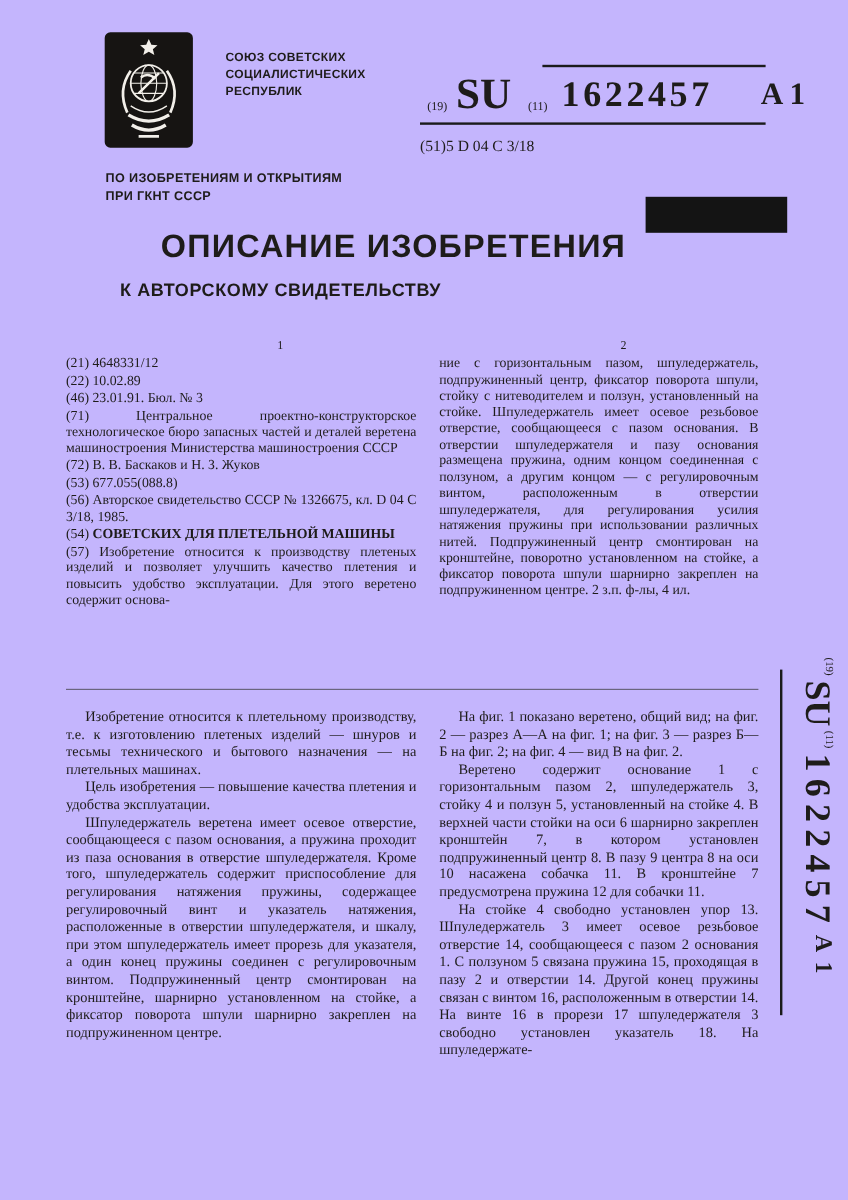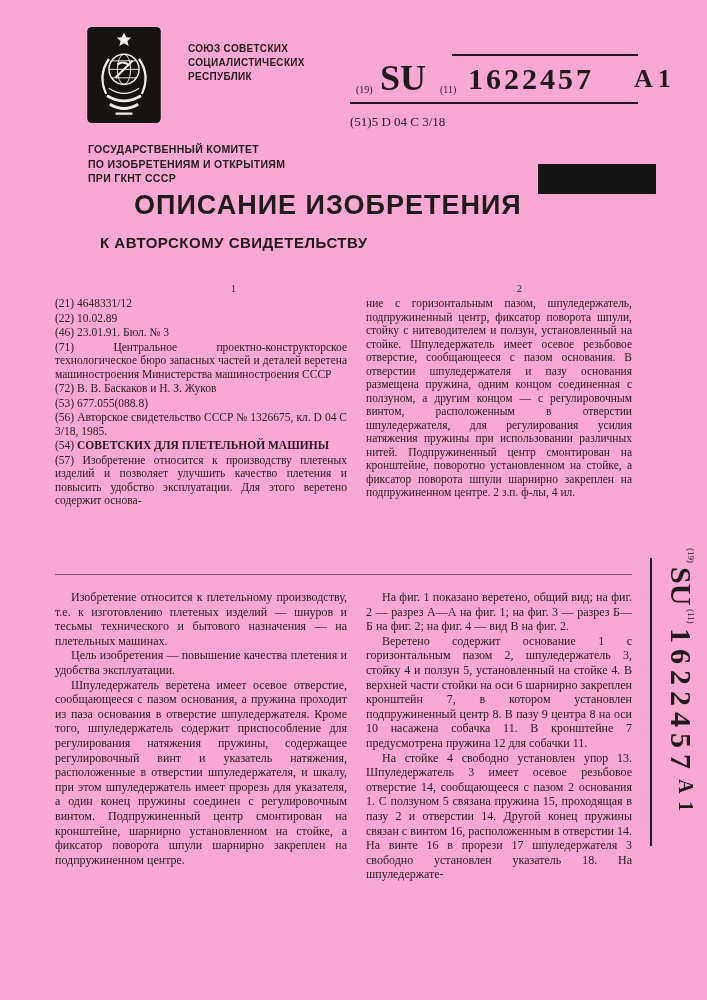--- a/index.html
+++ b/index.html
@@ -1,18 +1,18 @@
 <!DOCTYPE html>
 <html><head>
 <meta charset="utf-8">
 <style>
   html,body{margin:0;padding:0;background:#6f6d68;}
   .page{
     position:relative;width:707px;height:1000px;margin:0 auto;
-    background:#f9a8d4;color:#1e1c1a;overflow:hidden;
+    background:#c4b5fd;color:#1e1c1a;overflow:hidden;
     font-family:"Liberation Serif",serif;
   }
   .abs{position:absolute;}
 
   
   .emblem-box{left:86px;top:26px;width:76px;height:98px;}
   .emblem-box svg{display:block;width:100%;height:100%;}
   .country{left:188px;top:42px;font-family:"Liberation Sans",sans-serif;
     font-weight:bold;font-size:10px;line-height:14px;letter-spacing:.3px;}
   .h-code{font-size:10px;}
@@ -95,21 +95,20 @@
   <div class="abs rule rule-top"></div>
   <div class="abs h-code h-code19">(19)</div>
   <div class="abs h-su">SU</div>
   <div class="abs h-code h-code11">(11)</div>
   <div class="abs h-num">1622457</div>
   <div class="abs h-kind">A 1</div>
   <div class="abs rule rule-bottom"></div>
   <div class="abs h-ipc">(51)5 D 04 C 3/18</div>
 
   <div class="abs committee">
-    <div>ГОСУДАРСТВЕННЫЙ КОМИТЕТ</div>
     <div>ПО ИЗОБРЕТЕНИЯМ И ОТКРЫТИЯМ</div>
     <div>ПРИ ГКНТ СССР</div>
   </div>
   <div class="abs black-box"></div>
 
   <div class="abs title">ОПИСАНИЕ ИЗОБРЕТЕНИЯ</div>
   <div class="abs subtitle">К АВТОРСКОМУ СВИДЕТЕЛЬСТВУ</div>
 
   <div class="abs col-marker marker1">1</div>
   <div class="abs col-marker marker2">2</div>

